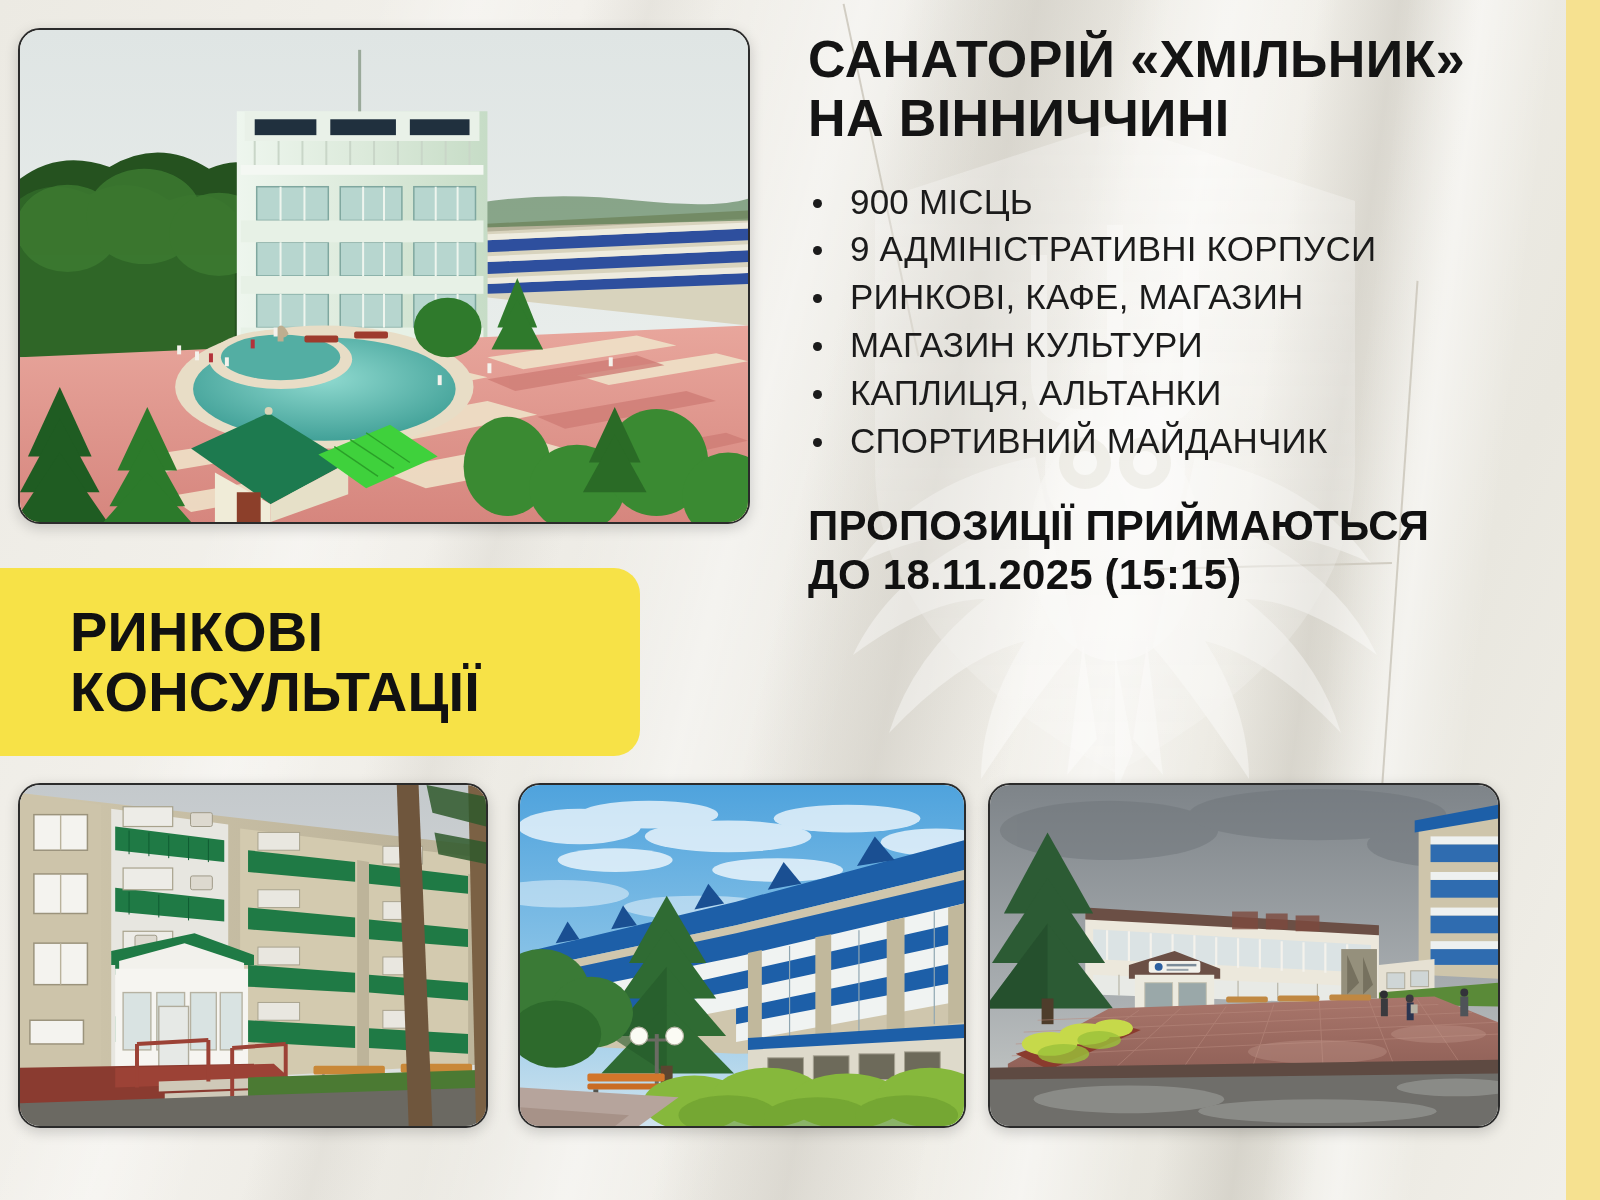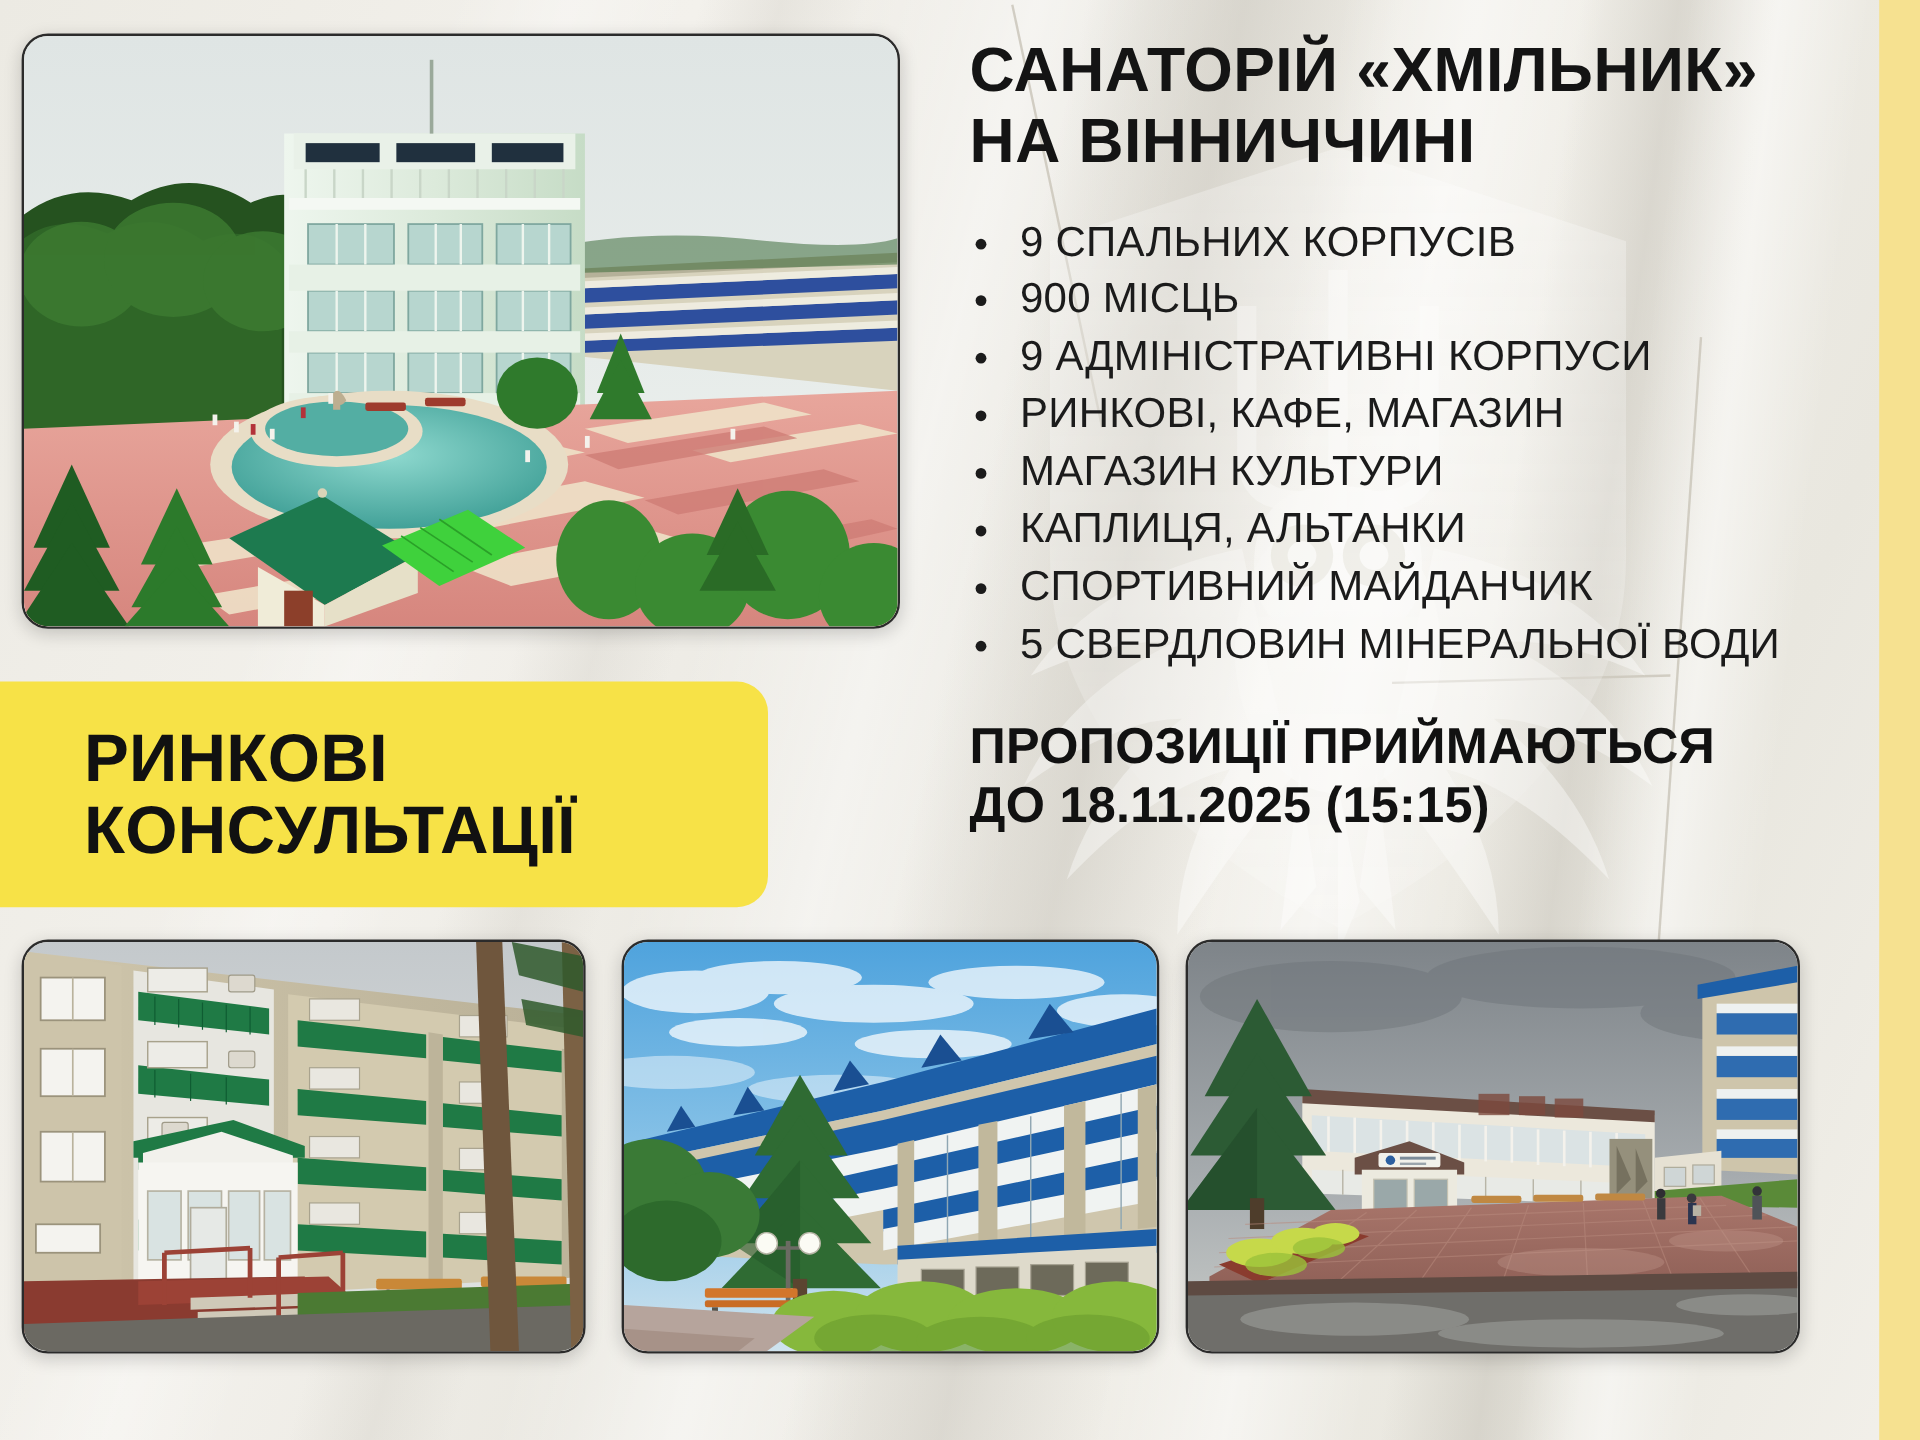--- a/index.html
+++ b/index.html
@@ -899,27 +899,25 @@
     <div class="line">КОНСУЛЬТАЦІЇ</div>
   </div>
 
   <div class="right-stripe"></div>
 
   <div class="right-col">
     <h1 class="headline">САНАТОРІЙ «ХМІЛЬНИК»
 НА ВІННИЧЧИНІ</h1>
 
     <ul class="bullets">
-      <li>9 СПАЛЬНИХ КОРПУСІВ</li>
       <li>900 МІСЦЬ</li>
       <li>9 АДМІНІСТРАТИВНІ КОРПУСИ</li>
       <li>РИНКОВІ, КАФЕ, МАГАЗИН</li>
       <li>МАГАЗИН КУЛЬТУРИ</li>
       <li>КАПЛИЦЯ, АЛЬТАНКИ</li>
       <li>СПОРТИВНИЙ МАЙДАНЧИК</li>
-      <li class="justified">5 СВЕРДЛОВИН МІНЕРАЛЬНОЇ ВОДИ</li>
     </ul>
 
     <div class="deadline">ПРОПОЗИЦІЇ ПРИЙМАЮТЬСЯ
 ДО 18.11.2025 (15:15)</div>
   </div>
 
 </div>
 
 </body></html>

